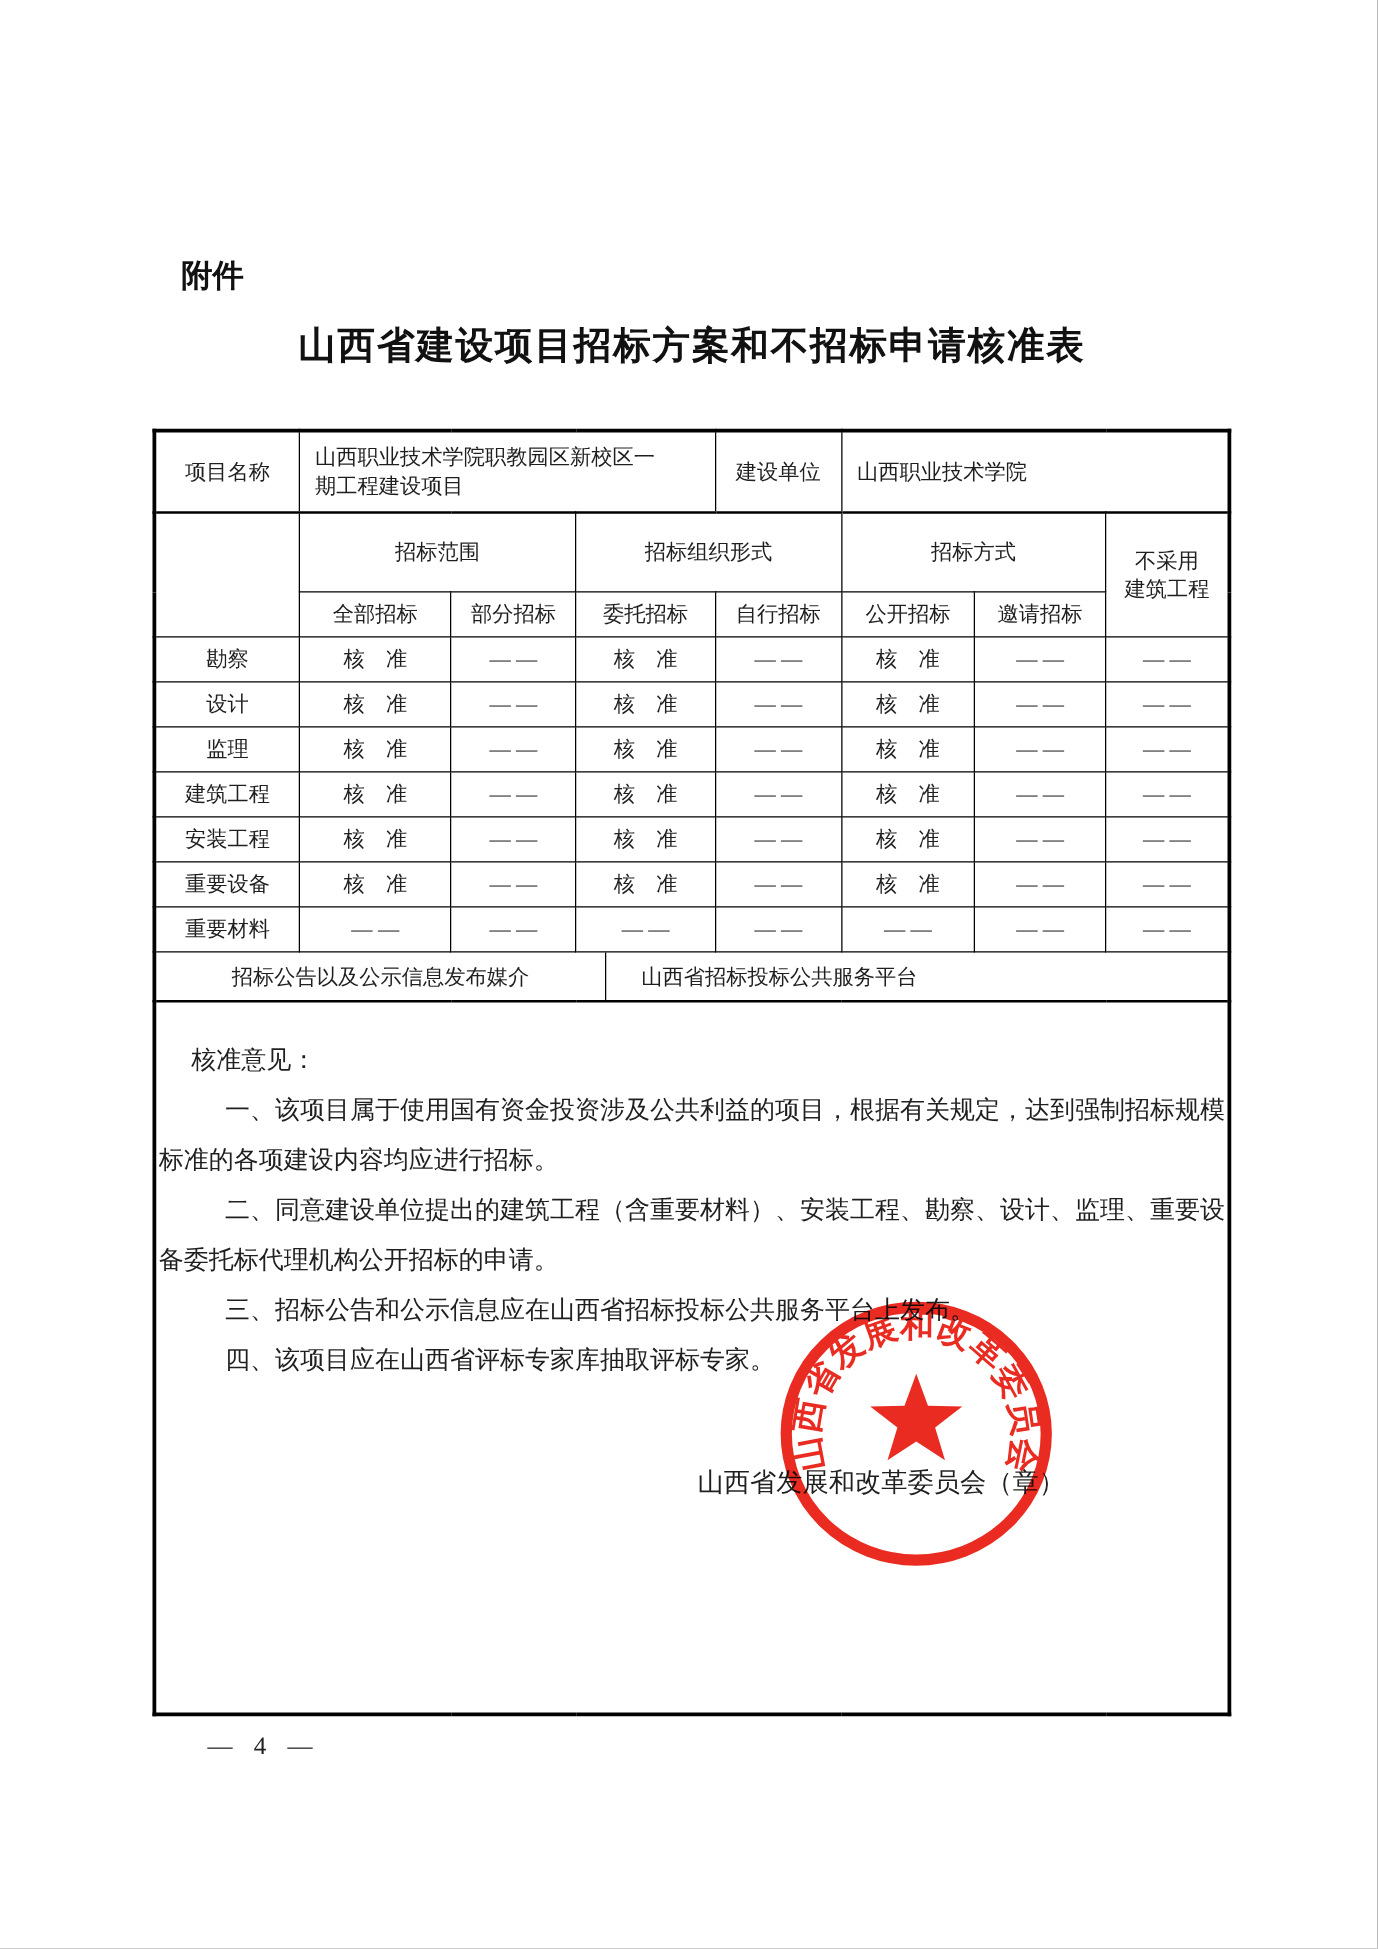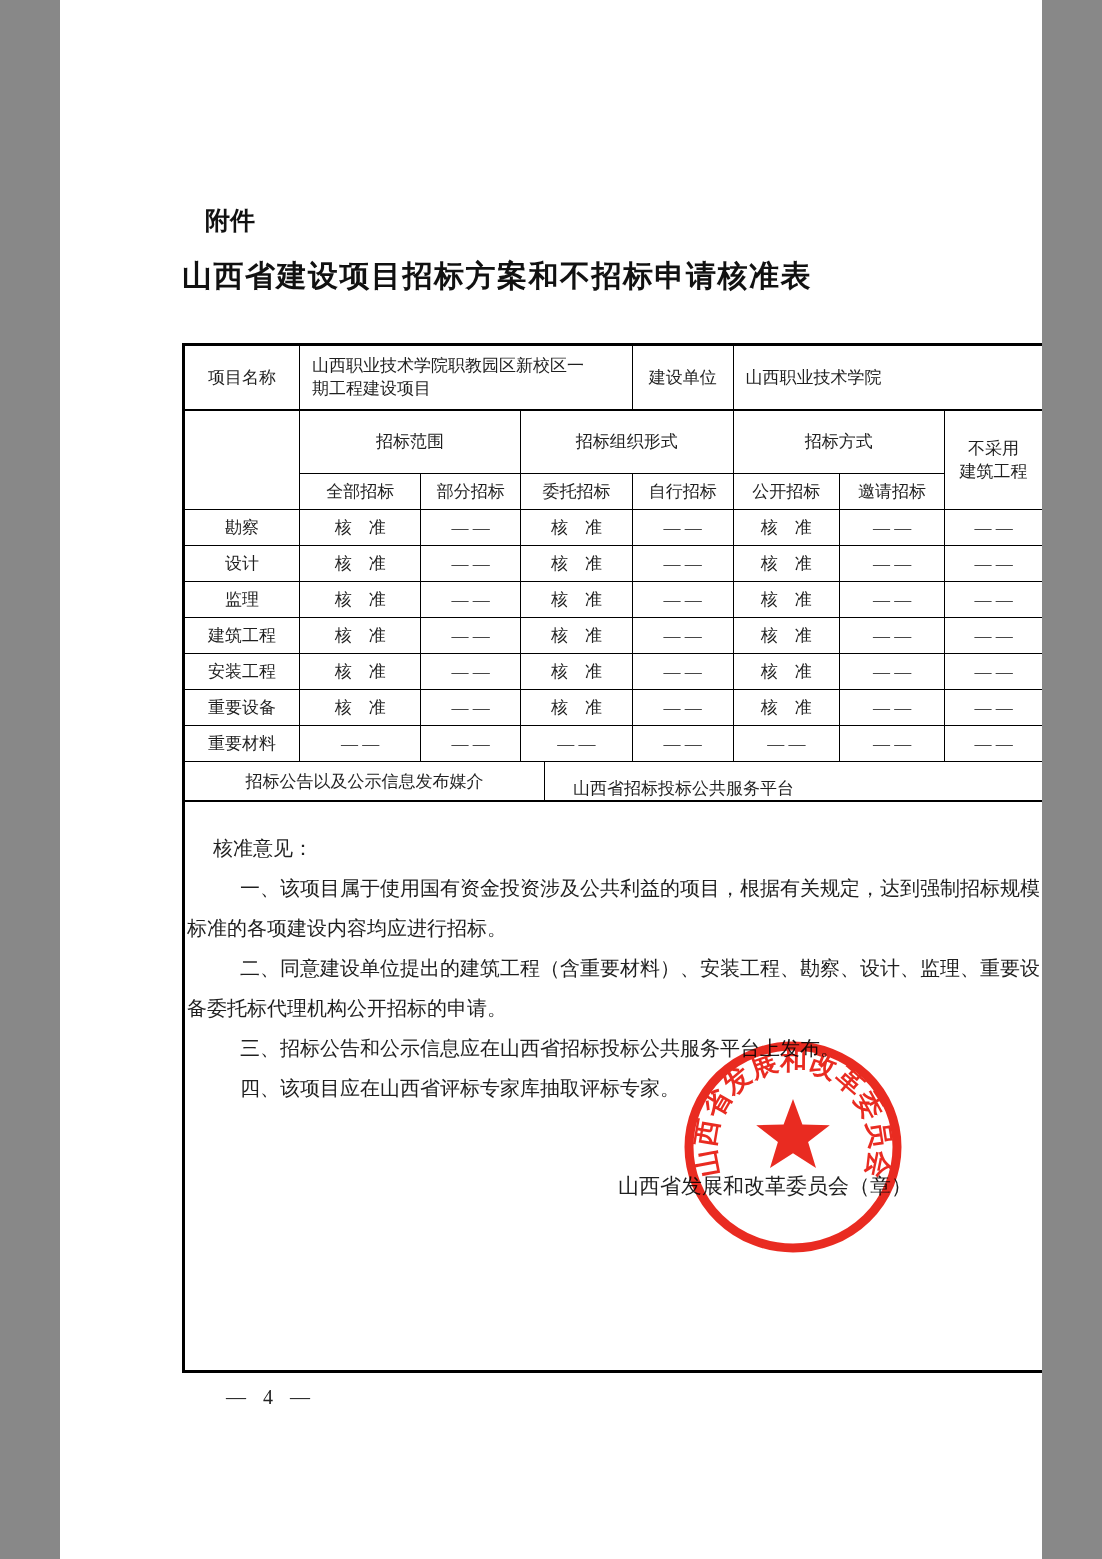--- a/index.html
+++ b/index.html
@@ -1,33 +1,33 @@
 <!DOCTYPE html>
 <html><head>
 <meta charset="utf-8">
 <style>
   * { margin: 0; padding: 0; box-sizing: border-box; }
   html, body { background: #888; }
   .page {
     position: relative;
-    width: 982px; height: 1559px;
+    width: 1102px; height: 1559px;
     margin: 0 auto;
     background: #ffffff;
     font-family: "Liberation Serif", "DejaVu Serif", serif;
     color: #1f1f1f;
     overflow: hidden;
   }
   .attachment {
     position: absolute; left: 145px; top: 204px;
     font-family: "Liberation Sans", "DejaVu Sans", sans-serif;
     font-weight: bold; font-size: 25px; color: #111;
   }
   .doc-title {
     position: absolute; left: 122px; top: 256px; width: 863px;
-    text-align: left; font-weight: bold; font-size: 30px;
+    text-align: center; font-weight: bold; font-size: 30px;
     letter-spacing: 1.5px; color: #111;
   }
   .approval-no {
     position: absolute; left: 122px; top: 311px; width: 863px;
     text-align: right; padding-right: 78px; font-size: 18px;
   }
   table.form {
     position: absolute; left: 122px; top: 343px; width: 863px;
     border-collapse: collapse; table-layout: fixed;
     font-size: 17px;
@@ -37,21 +37,21 @@
   td { text-align: center; vertical-align: middle; padding: 2px 4px; }
   tr.head-row1 td { border-bottom: 2.5px solid #000; }
   tr.head-row1 { height: 65px; }
   tr.head-row2 { height: 64px; }
   tr.head-row3 { height: 36px; }
   tr.data-row  { height: 36px; }
   tr.media-row { height: 38px; }
   tr.media-row td { border-bottom: 2.5px solid #000; padding: 0; }
   td.cell-left { text-align: left; padding-left: 12px; }
   .pre { white-space: pre-line; }
-  .media-flex { display: flex; align-items: flex-end; height: 38px; }
+  .media-flex { display: flex; align-items: center; height: 38px; }
   .media-label { width: 42%; border-right: 1px solid #000; height: 100%;
     display: flex; align-items: center; justify-content: center; }
   .media-value { flex: 1; text-align: left; padding-left: 28px; }
   td.opinion-cell {
     height: 570px; vertical-align: top; text-align: left;
     position: relative; padding: 26px 2px 0 2px; margin-left: 47px;
   }
   .opinion-title { font-size: 20px; line-height: 40px; padding-left: 26px; }
   p.op {
     font-size: 20px; line-height: 40px; text-align: justify;

